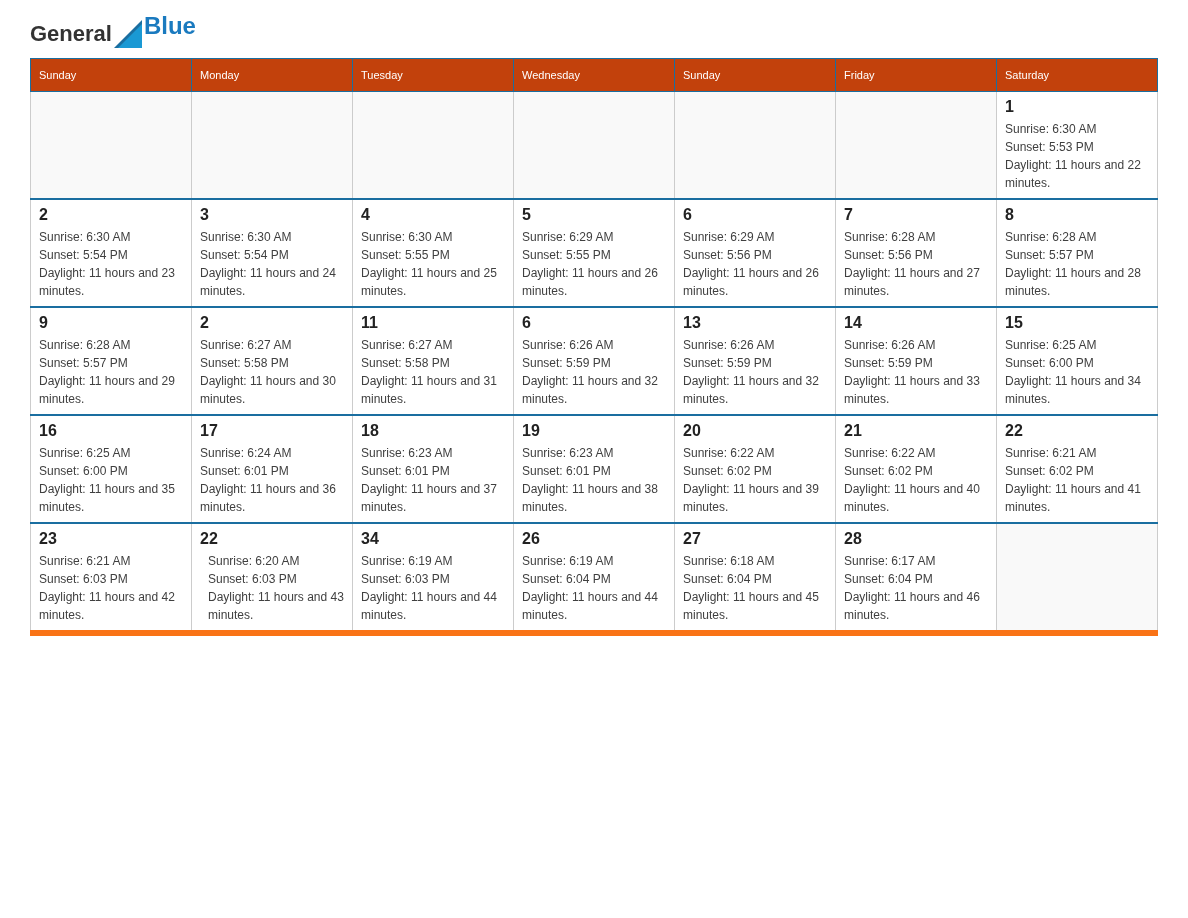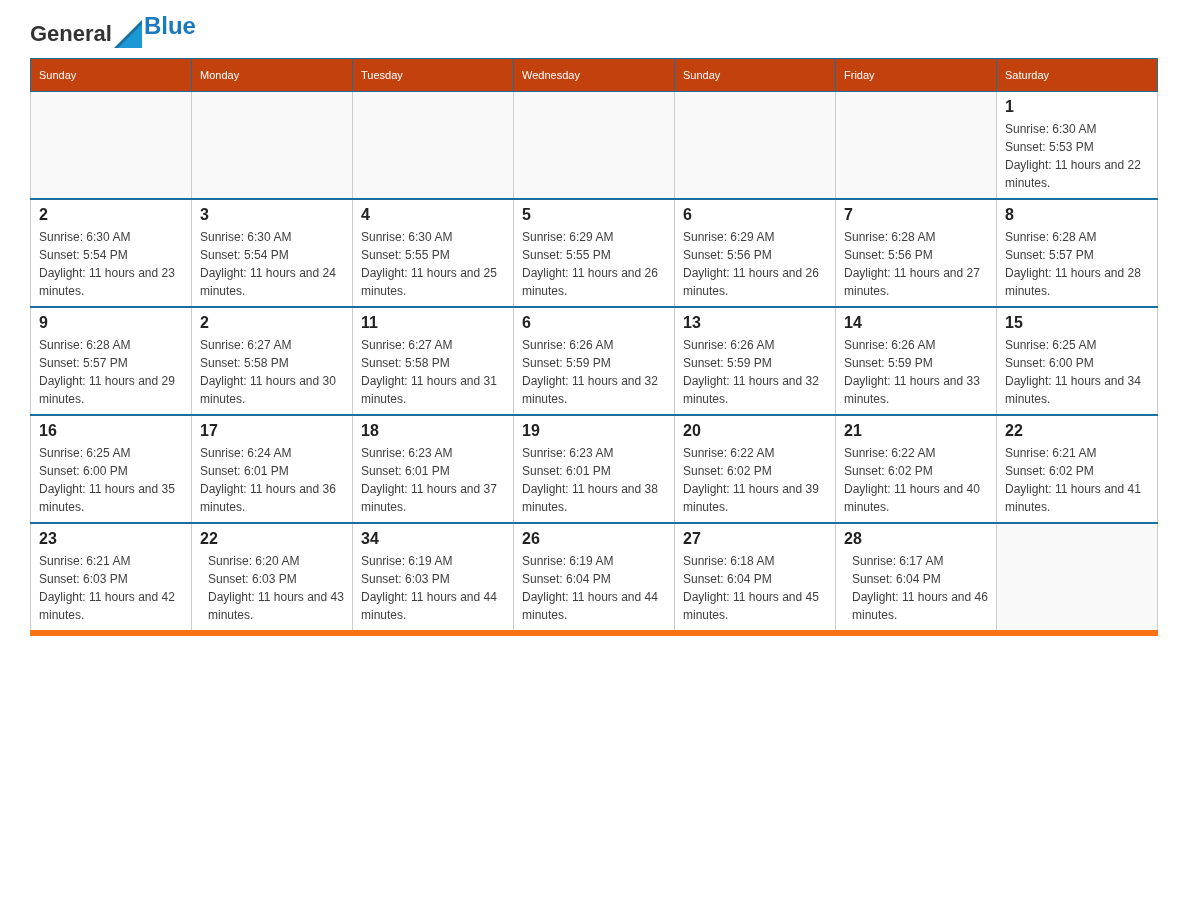--- a/index.html
+++ b/index.html
@@ -296,20 +296,20 @@
 Daylight: 11 hours and 44 minutes.</div>
         </td>
         <td>
           <div class="day-number">27</div>
           <div class="day-info" style="white-space: pre-line;">Sunrise: 6:18 AM
 Sunset: 6:04 PM
 Daylight: 11 hours and 45 minutes.</div>
         </td>
         <td>
           <div class="day-number">28</div>
-          <div class="day-info" style="white-space: pre-line; margin-left: 8px;">Sunrise: 6:17 AM
+          <div class="day-info" style="white-space: pre-line;">Sunrise: 6:17 AM
 Sunset: 6:04 PM
 Daylight: 11 hours and 46 minutes.</div>
         </td>
         <td class="empty-cell"></td>
       </tr>
     </tbody>
 </table>
 
 </body></html>

